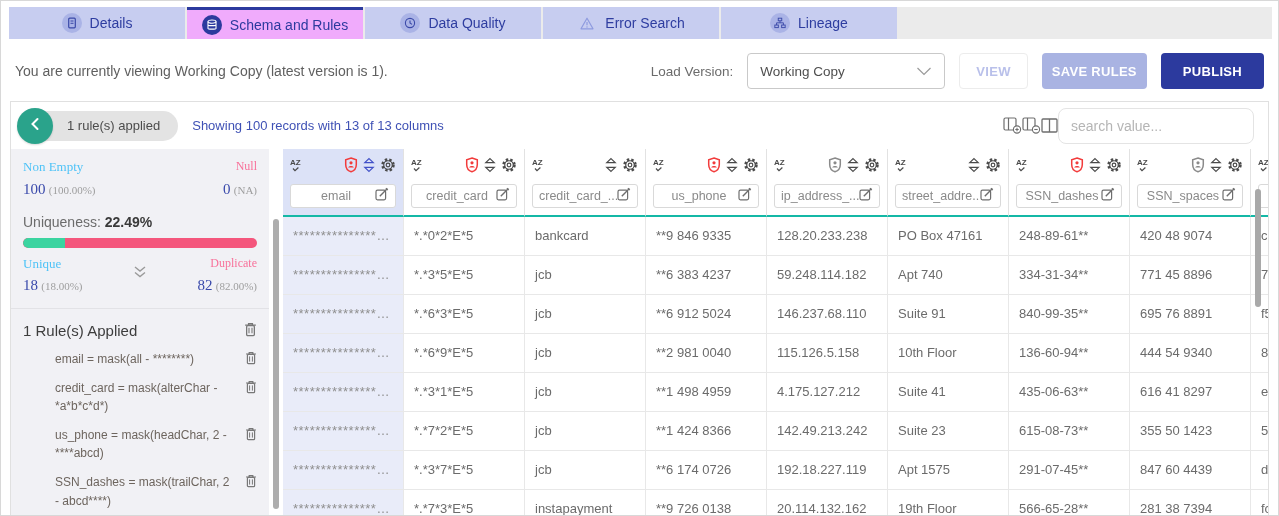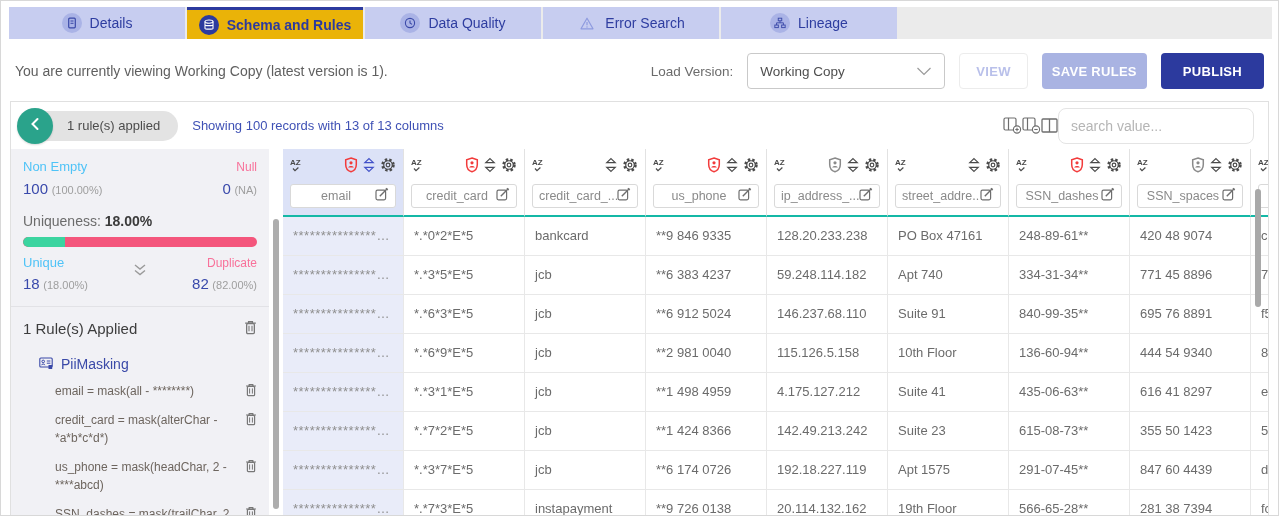--- a/index.html
+++ b/index.html
@@ -5,21 +5,21 @@
   * { box-sizing: border-box; margin: 0; padding: 0; }
   html,body { width:1279px; height:516px; overflow:hidden; background:#fff;
     font-family:"Liberation Sans","DejaVu Sans",sans-serif; }
   .page { position:absolute; inset:0; border:1px solid #d8d8d8; background:#fff; overflow:hidden; }
 
   
   .tabband { position:absolute; left:8px; right:6px; top:6px; height:32px; background:#ebebeb; display:flex; gap:2px; }
   .tab { width:176px; height:32px; background:#c7cdf0; color:#2e3da0; display:flex; align-items:center; justify-content:center;
          gap:8px; font-size:14px; font-weight:500; cursor:pointer; }
   .tab .tico { width:20px; height:20px; border-radius:50%; background:#aab3e6; display:flex; align-items:center; justify-content:center; }
-  .tab.active { background:#eab308; border-top:3px solid #2c3a9e; color:#2c3a9e; font-weight:700; }
+  .tab.active { background:#f0abfc; border-top:3px solid #2c3a9e; color:#2c3a9e; font-weight:400; }
   .tab.active .tico { background:#2c3a9e; }
   .tab .tico.noround { background:transparent; border-radius:0; }
 
   
   .verbar { position:absolute; left:0; right:0; top:40px; height:60px; background:#fff; display:flex; align-items:center; }
   .vermsg { margin-left:14px; font-size:14px; color:#5f5f5f; flex:1; }
   .verctl { display:flex; align-items:center; gap:14px; margin-right:14px; }
   .lvlabel { font-size:13.5px; color:#6b6b6b; }
   .lvselect { width:198px; height:36px; border:1px solid #c9c9c9; border-radius:4px; background:#fff; display:flex; align-items:center;
               padding:0 12px; font-size:13.5px; color:#4e4e4e; cursor:pointer; }
@@ -40,21 +40,21 @@
   .showing { margin-left:14px; font-size:13px; color:#3f51b5; }
   .tbar-right { margin-left:auto; display:flex; align-items:center; margin-right:14px; }
   .tbar-right .ticon { cursor:pointer; display:flex; }
   .searchbox { width:196px; height:36px; border:1px solid #e4e4e4; border-radius:8px; font-size:14px; color:#555; padding:0 12px; outline:none; }
   .searchbox::placeholder { color:#b5b5b5; }
 
   .content { flex:1; display:flex; overflow:hidden; }
 
   
   .side { width:258px; flex:0 0 258px; background:#f1f1f5; padding:10px 12px 0 12px; font-size:13px; overflow:hidden; }
-  .srow { display:flex; justify-content:space-between; align-items:flex-end; }
+  .srow { display:flex; justify-content:space-between; align-items:flex-start;font-family:Liberation Serif, serif; }
   .lab-cyan { color:#4fc3f7; font-size:13px; }
   .lab-pink { color:#f8719a; font-size:12px; }
   .val { color:#3949ab; font-size:15px; }
   .pct { color:#9e9e9e; font-size:11px; }
   .uniq { margin-top:16px; color:#6b6b6b; font-size:14px; }
   .uniq b { color:#3a3a3a; }
   .ubar { margin-top:8px; height:10px; border-radius:5px; background:#f4567c; overflow:hidden; display:flex; }
   .ubar .g { background:#3bd4a0; height:100%; border-radius:5px 0 0 5px; }
   .midchev { display:flex; justify-content:center; margin-top:-6px; }
   .divider { border-bottom:1px solid #e2e2e6; margin:14px -12px 0 -12px; }
@@ -208,21 +208,21 @@
           <span class="lab-cyan">Non Empty</span>
           <span class="lab-pink">Null</span>
         </div>
         <div class="srow" style="margin-top:6px;">
           <span><span class="val">100</span>
             <span class="pct">(100.00%)</span></span>
           <span><span class="val">0</span>
             <span class="pct">(NA)</span></span>
         </div>
         <div class="uniq"><span>Uniqueness:</span>
-          <b>18.00%</b></div>
+          <b>22.49%</b></div>
         <div class="ubar">
             <div class="g" id="ubar-green" style="width: 18%;"></div>
           </div>
         <div class="srow" style="margin-top:8px;">
           <span class="lab-cyan">Unique</span>
           <span class="lab-pink">Duplicate</span>
         </div>
         <div class="midchev">
           <svg width="18" height="13" viewBox="0 0 16 13">
               <path d="M3 1 L8 5 L13 1 M3 6.5 L8 10.5 L13 6.5" fill="none" stroke="#9a9a9a" stroke-width="1.4"></path>
@@ -240,32 +240,20 @@
           <span class="t">1 Rule(s) Applied</span>
           <span class="ticon">
             <svg width="13" height="15" viewBox="0 0 12 14">
                 <path d="M1 3 H11 M4.2 3 V1.5 H7.8 V3" fill="none" stroke="#777" stroke-width="1.2"></path>
                 <rect x="2.4" y="3.4" width="7.2" height="9.3" rx="1" fill="none" stroke="#777" stroke-width="1.2"></rect>
                 <path d="M4.6 5.4 V10.6 M7.4 5.4 V10.6" stroke="#777" stroke-width="1"></path>
               </svg>
           </span>
         </div>
 
-        <div class="pii">
-          <span>
-            <svg width="14" height="12" viewBox="0 0 14 12">
-                <rect x="0.8" y="1" width="12.4" height="9" rx="1" fill="none" stroke="#3a49a8" stroke-width="1.1"></rect>
-                <circle cx="4.2" cy="4.4" r="1.3" fill="none" stroke="#3a49a8" stroke-width="1"></circle>
-                <path d="M2.6 8.2 C2.6 6.6 5.8 6.6 5.8 8.2" fill="none" stroke="#3a49a8" stroke-width="1"></path>
-                <path d="M7.8 4 H11.4 M7.8 6.2 H11.4" stroke="#3a49a8" stroke-width="1"></path>
-                <rect x="9.5" y="8" width="3.7" height="4" fill="#3a49a8"></rect>
-              </svg>
-          </span>
-          <span>PiiMasking</span>
-        </div>
 
         <div class="ritem">
           <span class="rtxt">email = mask(all - ********)</span>
           <span class="ticon">
             <svg width="12" height="14" viewBox="0 0 12 14">
                 <path d="M1 3 H11 M4.2 3 V1.5 H7.8 V3" fill="none" stroke="#777" stroke-width="1.2"></path>
                 <rect x="2.4" y="3.4" width="7.2" height="9.3" rx="1" fill="none" stroke="#777" stroke-width="1.2"></rect>
                 <path d="M4.6 5.4 V10.6 M7.4 5.4 V10.6" stroke="#777" stroke-width="1"></path>
               </svg>
           </span>

